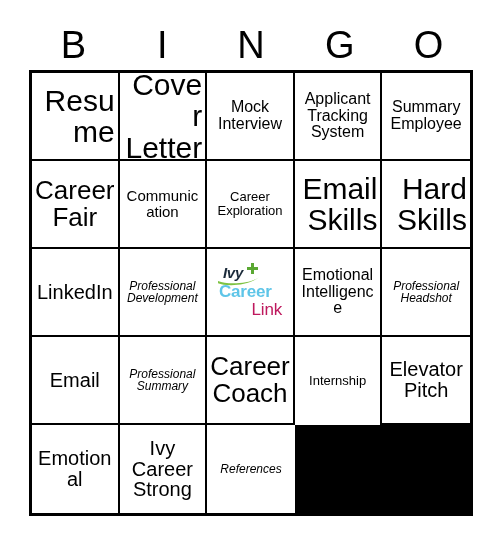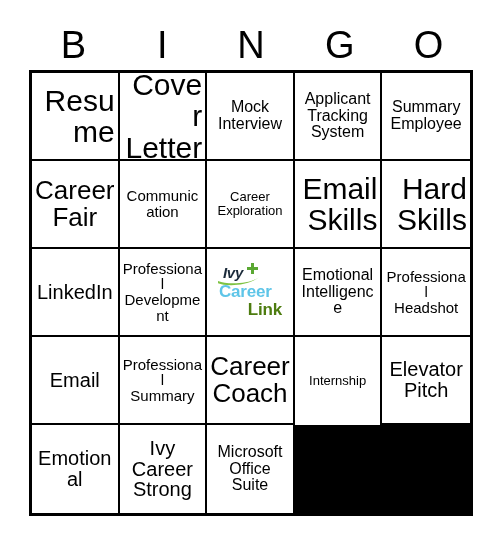--- a/index.html
+++ b/index.html
@@ -76,21 +76,21 @@
     line-height: 1.04;
     white-space: pre-line;
     word-break: break-word;
   }
   
   .t-xxl .cell-text { font-size: 30px; text-align: right; }
   .t-xl  .cell-text { font-size: 26px; }
   .t-lg  .cell-text { font-size: 20px; }
   .t-md  .cell-text { font-size: 16px; }
   .t-sm  .cell-text { font-size: 13px; }
-  .t-xs  .cell-text { font-size: 15px; }
+  .t-xs  .cell-text { font-size: 12px; font-style: italic; }
   .t-xxs .cell-text { font-size: 15px; }
 
   
   .logo-wrap {
     width: 100%;
     height: 100%;
     display: flex;
     flex-direction: column;
     align-items: center;
     justify-content: center;
@@ -145,22 +145,22 @@
     font-weight: bold;
     color: #5ec5e8;
     line-height: 1;
     letter-spacing: -0.2px;
   }
   .logo-link {
     position: absolute;
     right: 1px;
     top: 36px;
     font-size: 17px;
-    font-weight: bold;
-    color: #4d7c0f;
+    font-weight: normal;
+    color: #be185d;
     line-height: 1;
     letter-spacing: -0.2px;
     padding-left: 30px;
   }
 </style>
 </head>
 <body>
 
 <div id="card">
 
@@ -259,20 +259,18 @@
 Pitch</span>
       </div>
       <div class="cell row-last t-lg">
         <span class="cell-text">Emotional</span>
       </div>
       <div class="cell row-last t-lg">
         <span class="cell-text">Ivy
 Career
 Strong</span>
       </div>
-      <div class="cell row-last t-md">
-        <span class="cell-text">Microsoft
-Office
-Suite</span>
+      <div class="cell col-last row-last t-xs">
+        <span class="cell-text">References</span>
       </div>
     </div>
 
 </div>
 
 </body></html>

